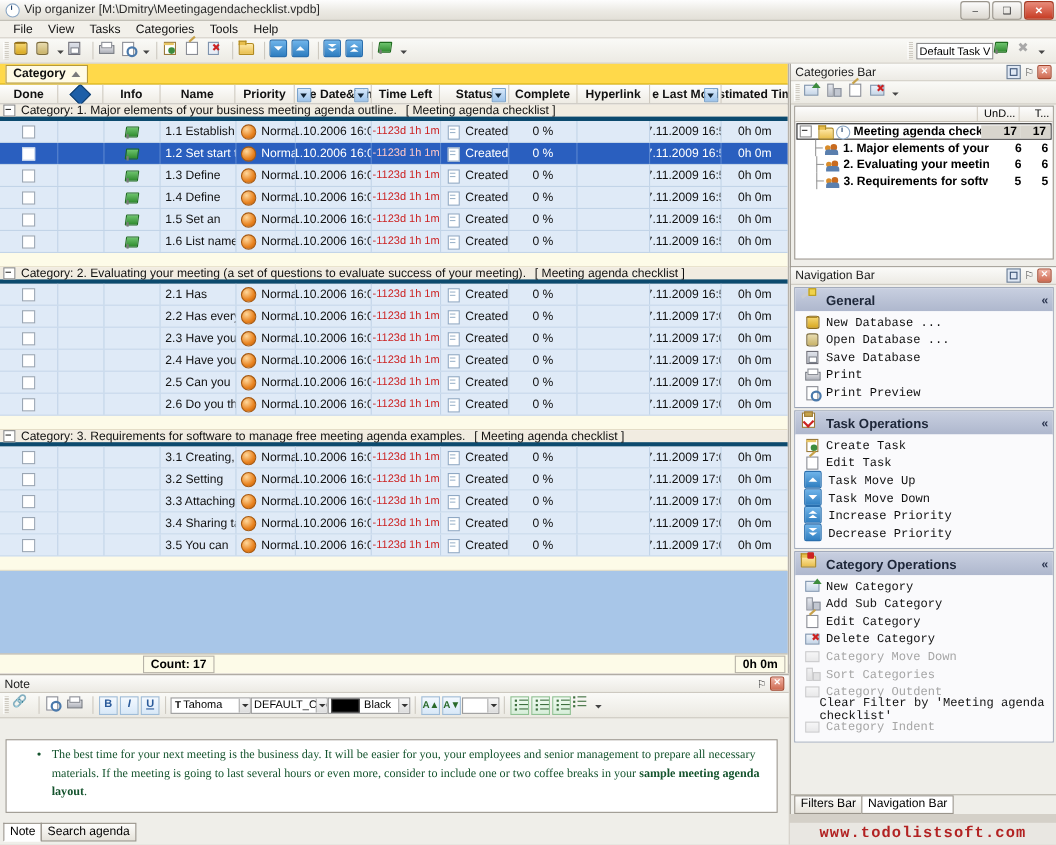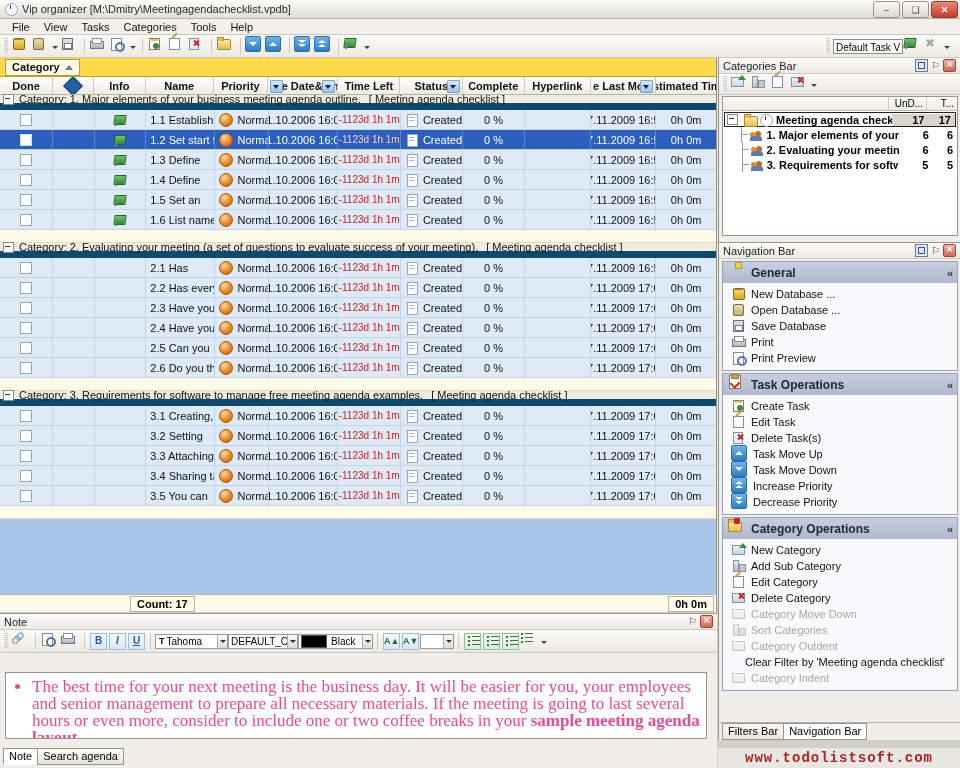--- a/index.html
+++ b/index.html
@@ -80,21 +80,21 @@
 
   .hdrrow{height:17px;display:flex;background:linear-gradient(#fefefe,#eeebe3);
     border-bottom:1px solid #b6b2a9;font-size:11px;font-weight:bold;color:#111;}
   .hdr{display:flex;align-items:center;justify-content:center;position:relative;
     border-right:1px solid #cfcac0;box-sizing:border-box;white-space:nowrap;overflow:hidden;}
   .hdr .filt{position:absolute;right:2px;top:3px;width:11px;height:11px;
     background:linear-gradient(#d7e8fb,#9dc3ea);border:1px solid #7aa3cc;border-radius:1px;}
   .hdr .filt::after{content:"";position:absolute;left:2px;top:4px;
     border-left:3px solid transparent;border-right:3px solid transparent;border-top:4px solid #123;}
 
-  .catrow{height:15px;background:#f1ece1;border-bottom:7px solid #0c4a6e;
+  .catrow{height:15px;background:#f1ece1;border-bottom:4px solid #0c4a6e;
     display:flex;align-items:center;font-size:11px;color:#111;padding-left:3px;box-sizing:border-box;}
   .expander{width:9px;height:9px;border:1px solid #8a8a8a;background:#fff;
     margin-right:5px;position:relative;flex:none;}
   .expander::before{content:"";position:absolute;left:1px;top:3px;width:5px;height:1px;background:#333;}
 
   .trow{height:19px;display:flex;background:#dfeaf7;border-bottom:1px solid #c2d4e8;font-size:11px;color:#111;}
   .trow.sel{background:#2a5fbf;color:#fff;}
   .trow.sel .td{border-right-color:#5b87cf;}
   .trow.sel .overdue{color:#ffc8c8;}
   .td{display:flex;align-items:center;box-sizing:border-box;
@@ -130,21 +130,21 @@
     font-size:10px;font-weight:bold;color:#2a5a9a;text-align:center;line-height:14px;margin:0 1px;flex:none;}
   .fmtbtn.grn{border-color:#8fc193;background:linear-gradient(#f0fbf1,#d6eed9);color:#2c7a35;}
   .fcombo{height:15px;border:1px solid #9a9a9a;background:#fff;font-size:10px;line-height:15px;
     padding-left:2px;box-sizing:border-box;position:relative;overflow:hidden;white-space:nowrap;flex:none;display:flex;align-items:center;}
   .fcombo .cbtn{position:absolute;right:0;top:0;width:9px;height:13px;background:linear-gradient(#f8f8f8,#dcdcdc);border-left:1px solid #aaa;}
   .fcombo .cbtn::after{content:"";position:absolute;left:2px;top:5px;border-left:3px solid transparent;border-right:3px solid transparent;border-top:3px solid #333;}
   .swatch{width:24px;height:11px;background:#000;border:1px solid #555;margin:0 4px 0 2px;flex:none;}
   .noteedit{position:absolute;left:5px;top:58px;width:702px;height:67px;background:#fff;
     border:1px solid #9a958c;overflow:hidden;box-sizing:border-box;}
   .noteedit ul{margin:5px 0 0 0;padding-left:26px;}
-  .noteedit li{font-family:"Liberation Serif",serif;font-size:17px;line-height:17px;color:#ec4899;}
+  .noteedit li{font-family:"Liberation Serif",serif;font-size:11px;line-height:17px;color:#14532d;margin-left:15px;}
   .notetabs{position:absolute;left:3px;bottom:3px;display:flex;}
   .ntab{height:15px;line-height:15px;padding:0 5px;font-size:11px;border:1px solid #9a958c;
     background:linear-gradient(#fdfdfb,#e6e3db);margin-right:-1px;}
   .ntab.active{background:#fff;border-bottom-color:#fff;font-weight:normal;}
 
   
   .rdock{position:absolute;left:718px;width:242px;box-sizing:border-box;background:#efeee9;}
   #catdock{top:58px;height:184px;border-left:1px solid #9a958c;}
   #navdock{top:242px;height:498px;border-left:1px solid #9a958c;border-top:1px solid #9a958c;}
 
@@ -162,21 +162,21 @@
   .tnode.root .numsel{background:#d8d5cd;}
   .twig{width:14px;height:15px;position:relative;flex:none;}
   .twig::before{content:"";position:absolute;left:6px;top:0;bottom:0;width:1px;background:#9a9a9a;}
   .twig::after{content:"";position:absolute;left:6px;top:7px;width:7px;height:1px;background:#9a9a9a;}
 
   .navscroll{position:absolute;left:0;top:16px;width:242px;height:472px;overflow:hidden;}
   .navgrp{margin:2px 3px 0 3px;border:1px solid #9aa3b5;background:#fff;}
   .navgrp-hdr{height:21px;background:linear-gradient(#c8cfe0,#aeb7cd);
     display:flex;align-items:center;padding:0 4px;font-size:12px;font-weight:bold;color:#1d2638;gap:6px;}
   .chev{margin-left:auto;font-size:11px;color:#2b3550;}
-  .navgrp-body{background:#fafafc;padding:3px 0 4px 0;}
+  .navgrp-body{background:#fafafc;padding:3px 0 4px 0;font-family:Liberation Mono, monospace;}
   .navitem{height:16px;display:flex;align-items:center;gap:6px;padding-left:8px;font-size:11px;color:#111;}
   .navitem.dis{color:#a6a6a6;}
   .navitem.plain{padding-left:22px;}
   .dockbar{position:absolute;left:0;bottom:0;width:242px;height:18px;
     background:#efeee9;border-top:1px solid #b6b2a9;display:flex;align-items:center;padding-left:3px;box-sizing:border-box;}
   .dtab{height:15px;line-height:15px;padding:0 5px;font-size:11px;border:1px solid #9a958c;
     background:linear-gradient(#fdfdfb,#e6e3db);margin-right:-1px;}
   .dtab.active{background:#fff;}
   .watermark{position:absolute;left:718px;top:748px;width:242px;height:20px;
     display:flex;align-items:center;justify-content:center;
@@ -912,24 +912,20 @@
           <div class="navgrp-body">
             <div class="navitem">
               <span><span class="ic ic-task"><b></b><i></i><u></u></span></span>
               <span>Create Task</span>
             </div>
             <div class="navitem">
               <span><span class="ic ic-edit"><b></b><i></i></span></span>
               <span>Edit Task</span>
             </div>
             <div class="navitem">
-              <span><span class="ic ic-del"><b></b><i></i><u></u></span></span>
-              <span>Delete Task(s)</span>
-            </div>
-            <div class="navitem">
               <span><span class="ic ic-arrow up"><i></i></span></span>
               <span>Task Move Up</span>
             </div>
             <div class="navitem">
               <span><span class="ic ic-arrow down"><i></i></span></span>
               <span>Task Move Down</span>
             </div>
             <div class="navitem">
               <span><span class="ic ic-arrow dblu"><i></i><u></u></span></span>
               <span>Increase Priority</span>

